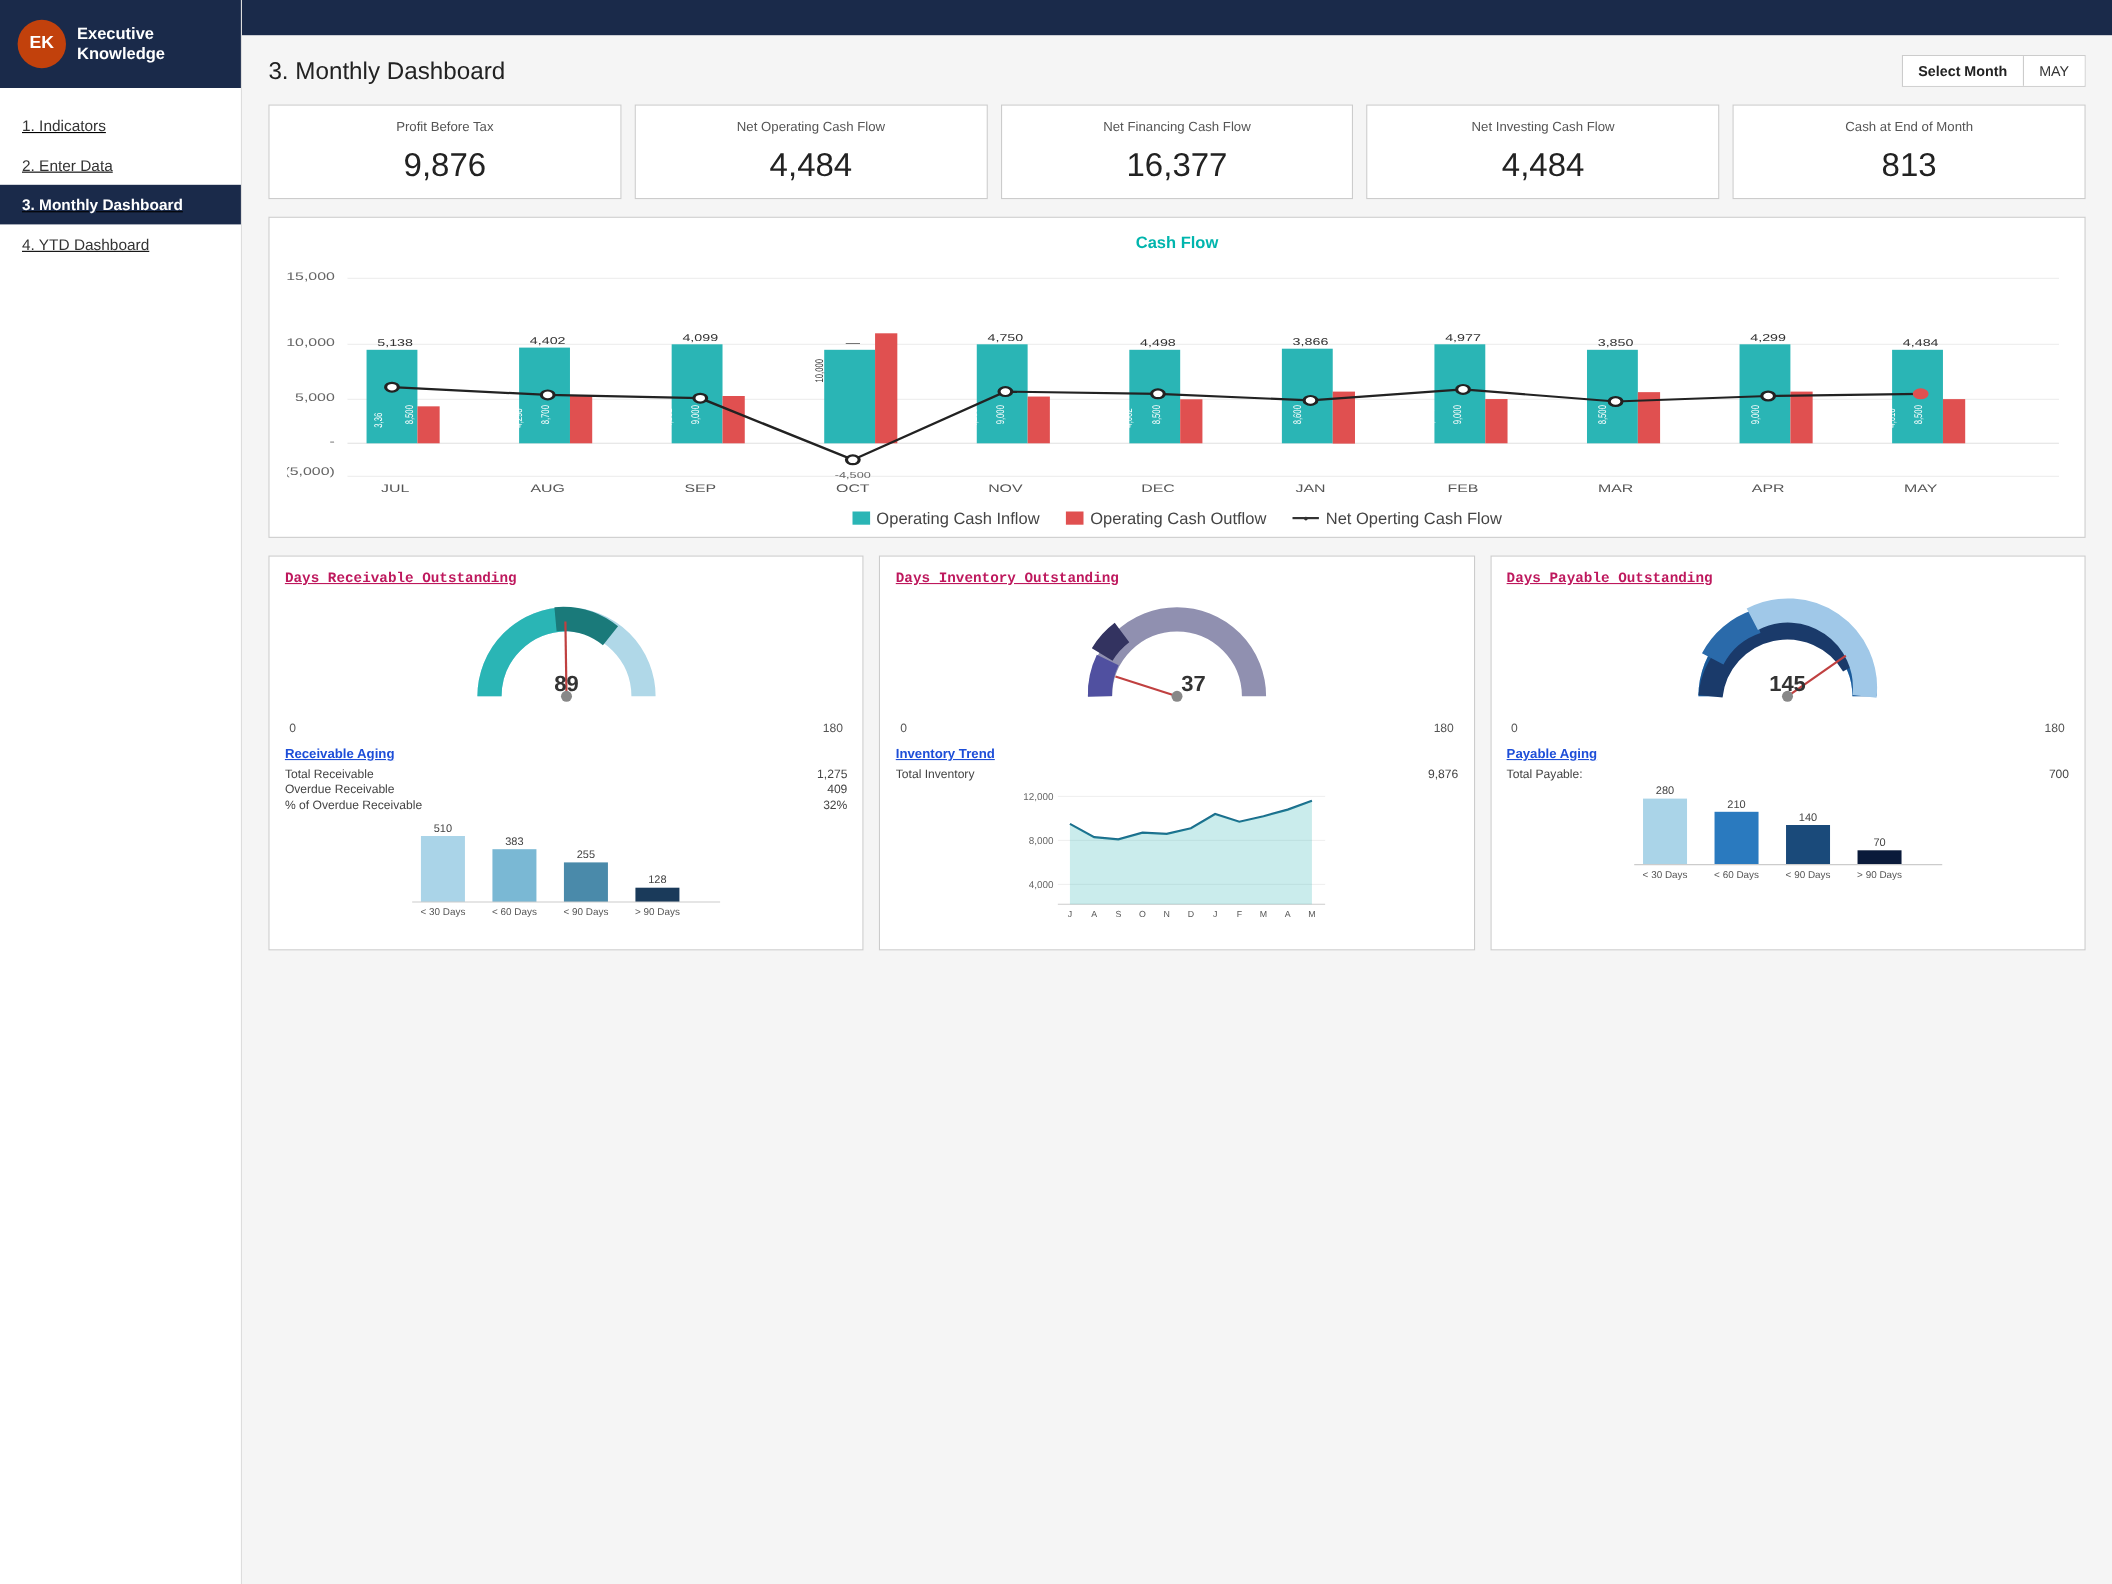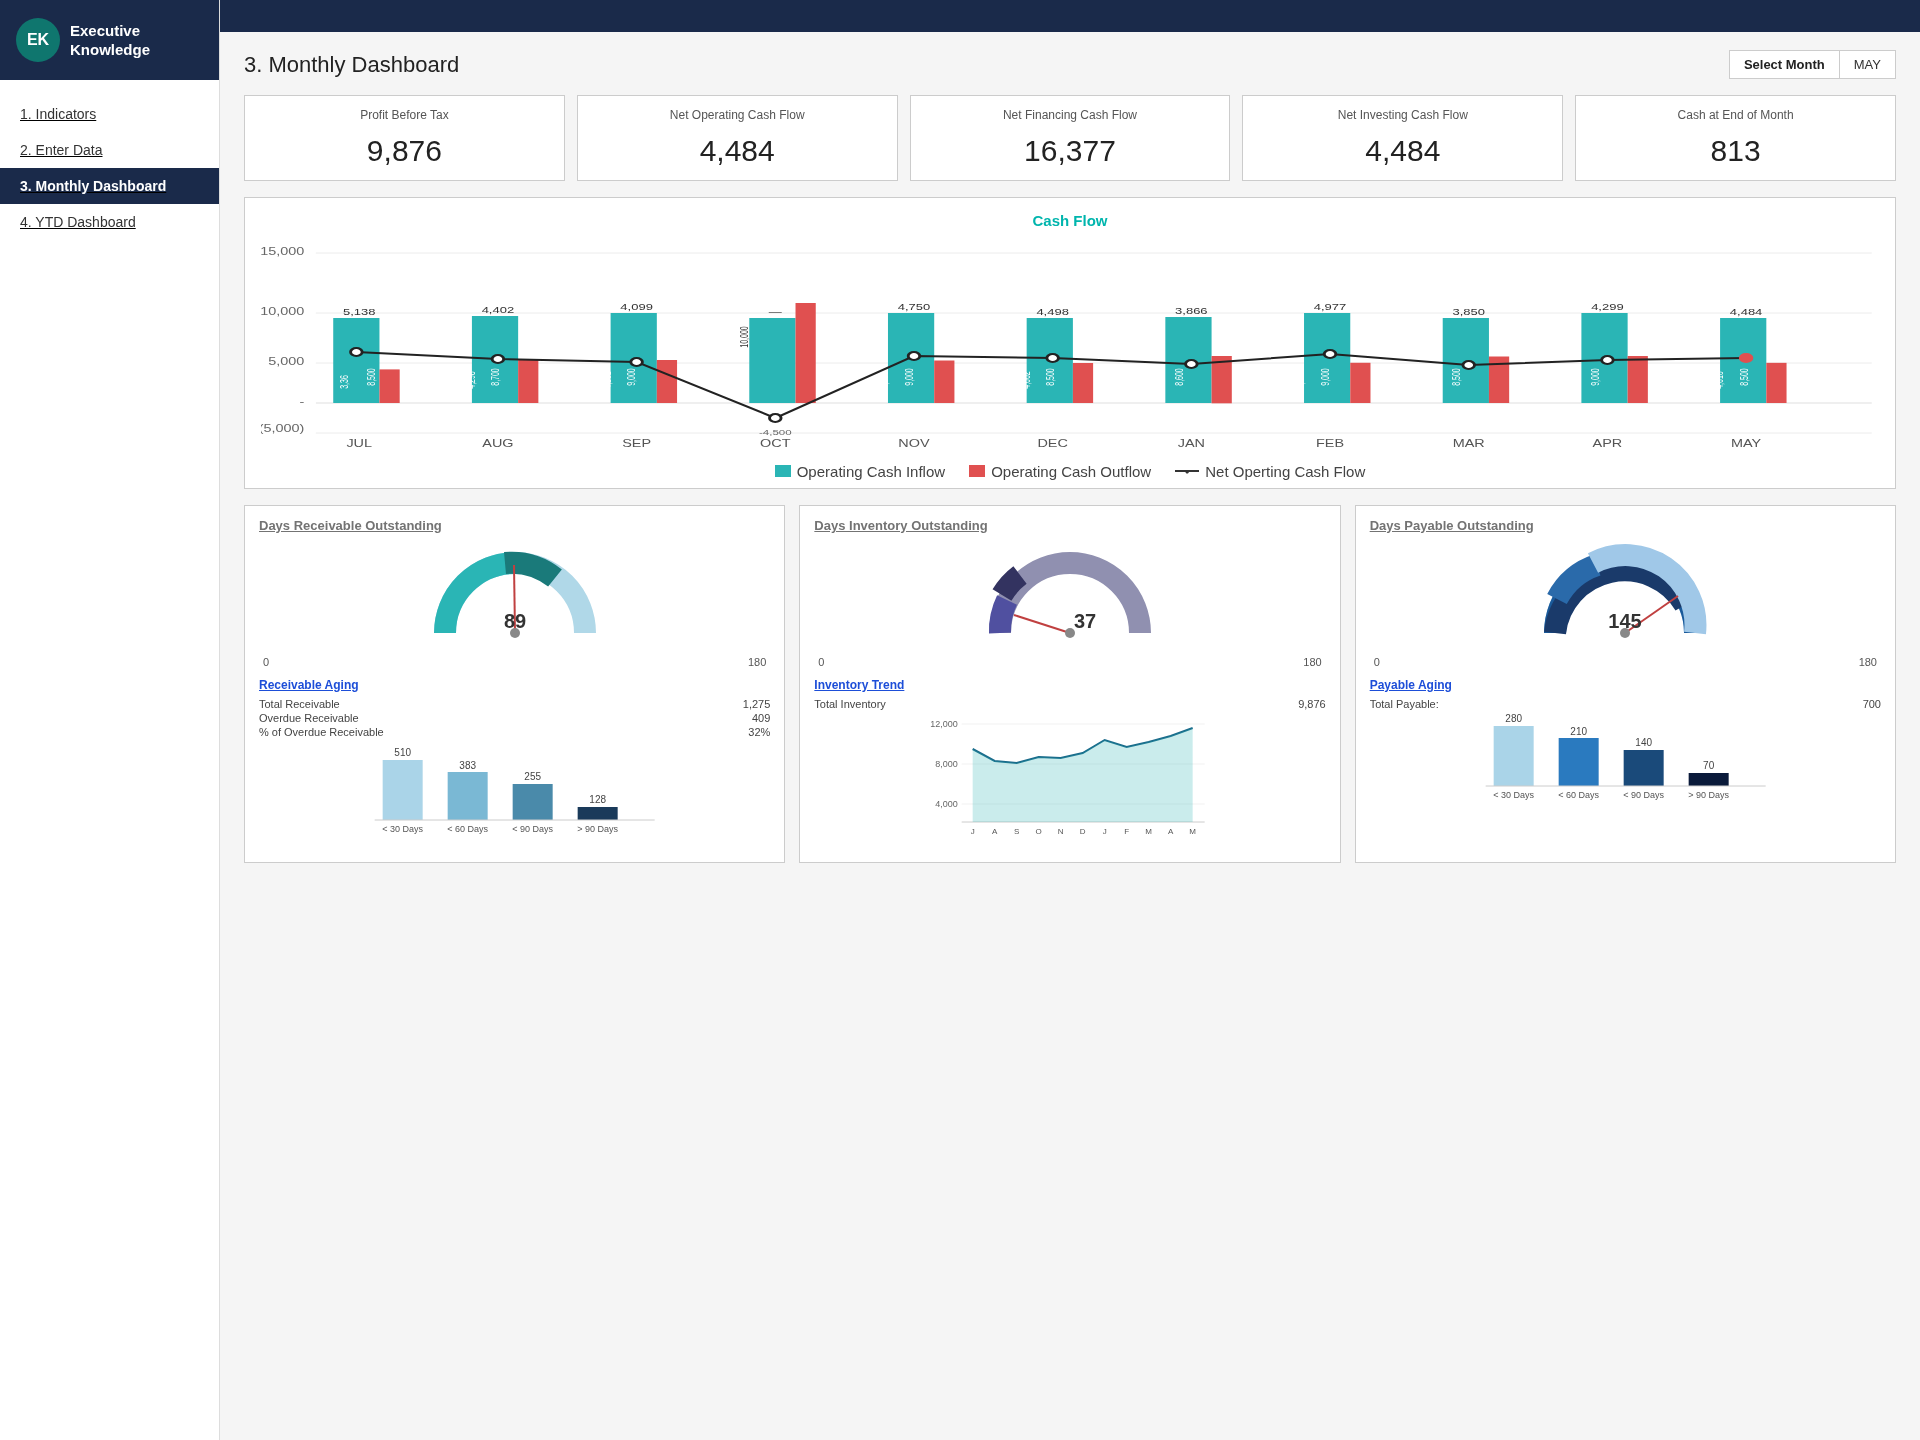--- a/index.html
+++ b/index.html
@@ -17,21 +17,21 @@
     }
     .sidebar-logo {
       background: #1a2a4a;
       padding: 18px 16px;
       display: flex;
       align-items: center;
       gap: 10px;
     }
     .logo-circle {
       width: 44px; height: 44px;
-      background: #0f766e;
+      background: #c2410c;
       border-radius: 50%;
       display: flex; align-items: center; justify-content: center;
       color: #fff; font-weight: bold; font-size: 16px; flex-shrink: 0; text-align: center;
     }
     .logo-text { color: #fff; font-size: 15px; font-weight: 600; line-height: 1.3; }
     .sidebar-nav { padding: 16px 0; text-decoration: underline; }
     .nav-item {
       padding: 10px 20px;
       font-size: 14px;
       color: #333;
@@ -151,23 +151,24 @@
     }
     .panel {
       flex: 1;
       background: #fff;
       border: 1px solid #ccc;
       padding: 12px 14px;
     }
     .panel-title {
       font-size: 13px;
       font-weight: 700;
-      color: #737373;
+      color: #be185d;
       text-decoration: underline;
       margin-bottom: 10px;
+      font-family: Liberation Mono, monospace;
     }
 
     
     .gauge-container {
       display: flex;
       justify-content: center;
       align-items: flex-end;
       margin-bottom: 8px;
       position: relative;
     }

